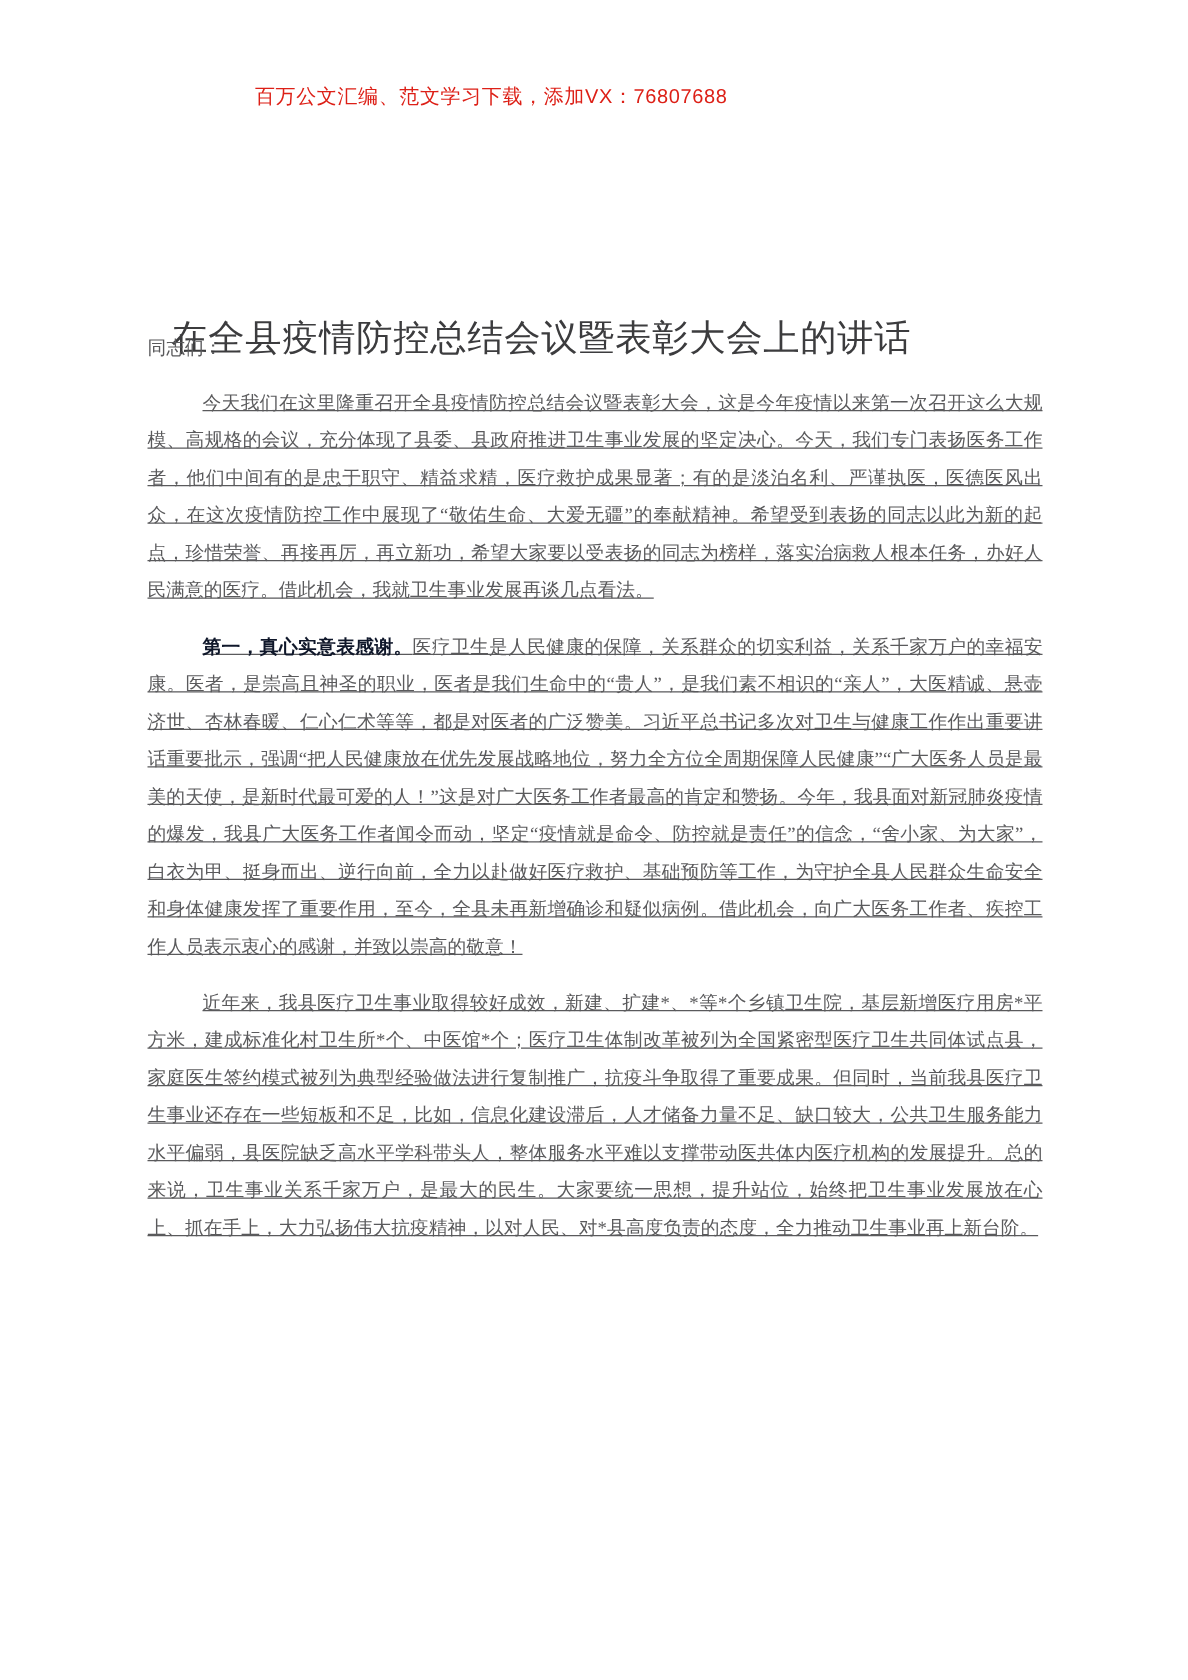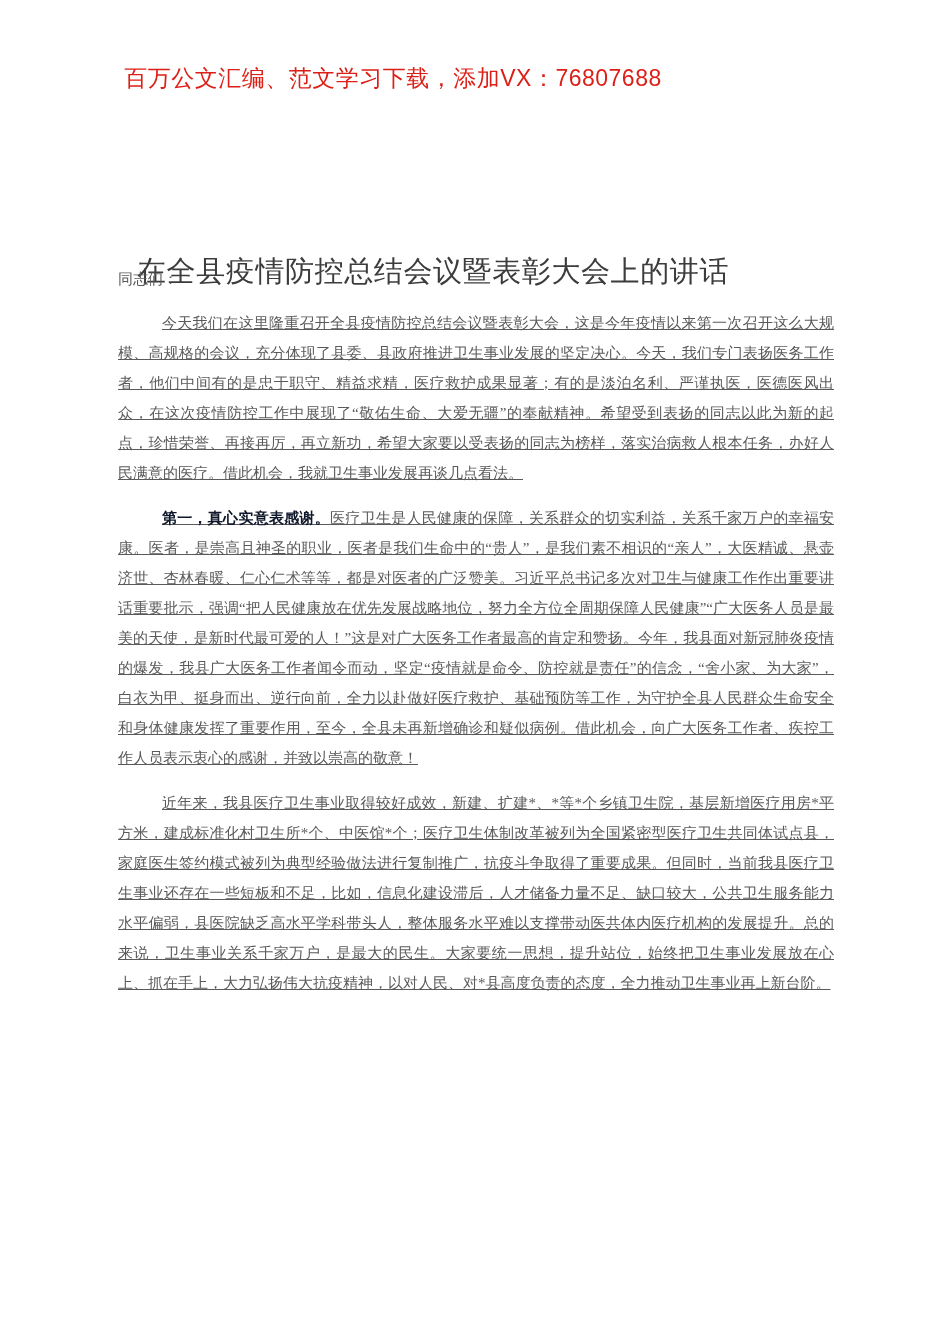--- a/index.html
+++ b/index.html
@@ -21,21 +21,21 @@
   }
 
   
   .promo-banner {
     position: absolute;
     top: 63px;
     left: 0;
     width: 786px;
     text-align: center;
     font-family: "Liberation Sans", "DejaVu Sans", sans-serif;
-    font-size: 23px;
+    font-size: 16px;
     line-height: 30px;
     letter-spacing: 0.5px;
     color: #DD2017;
     white-space: nowrap;
   }
 
   
   .doc-title {
     position: absolute;
     top: 232px;

